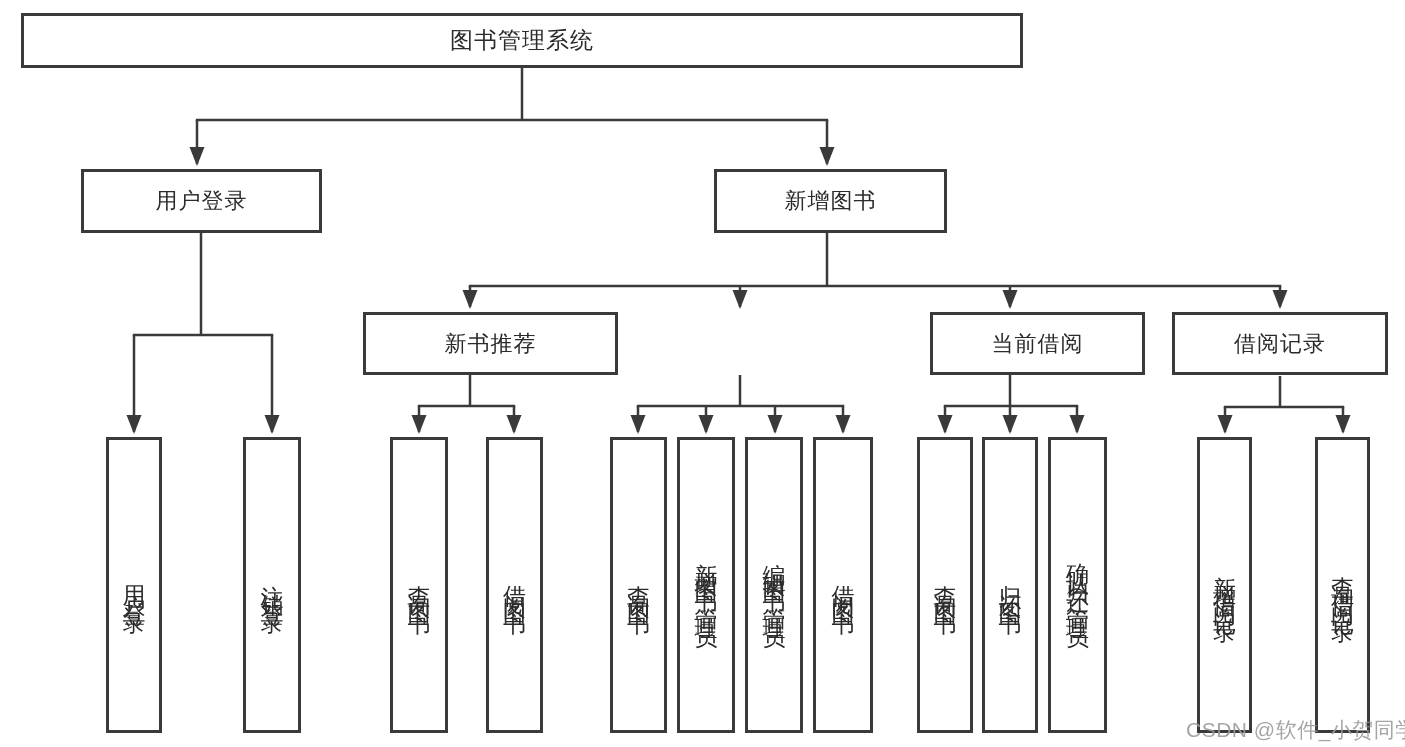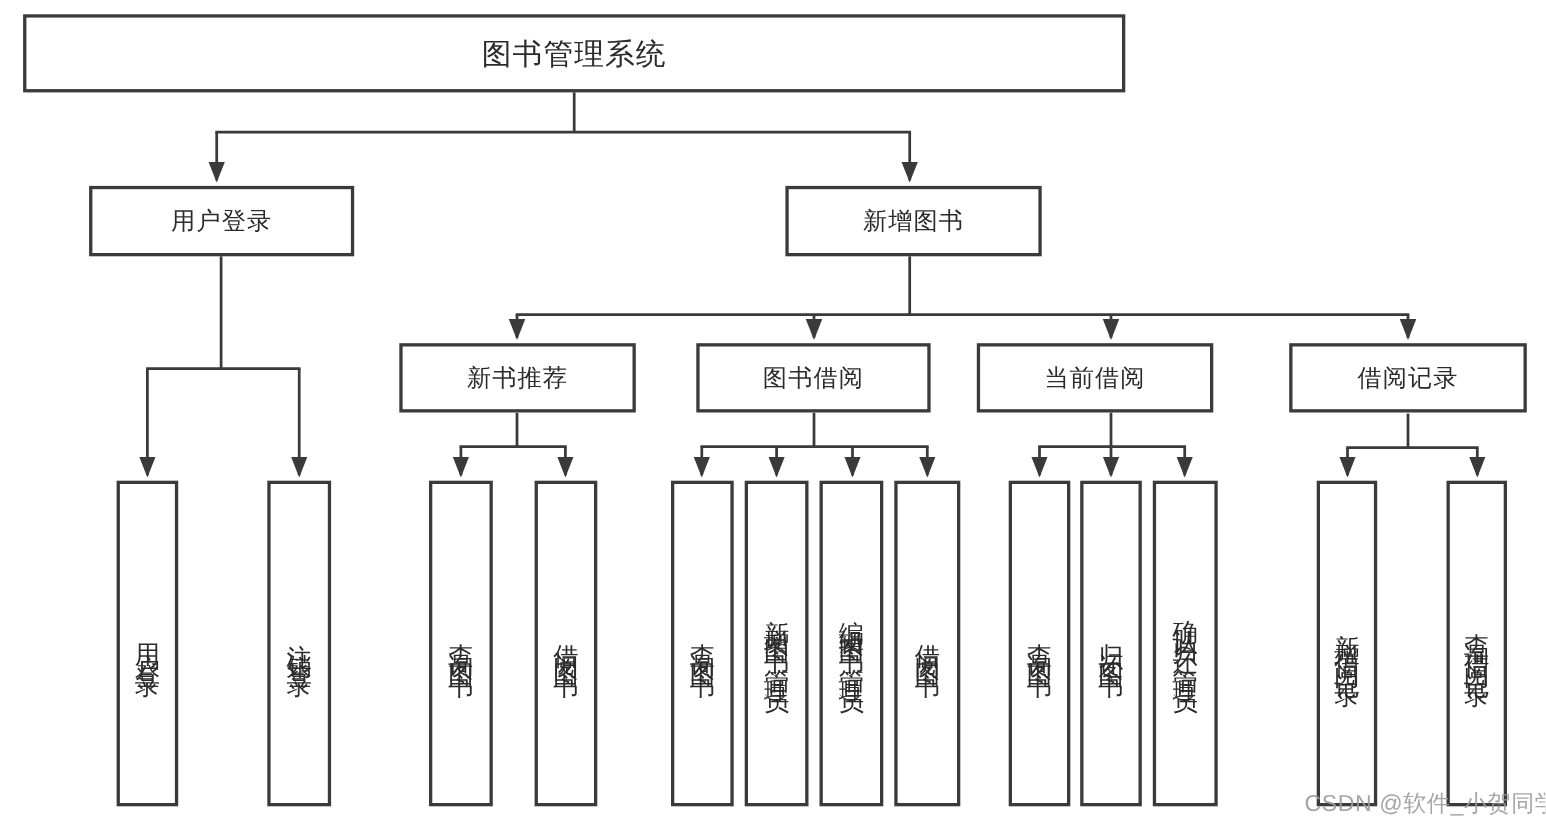--- a/index.html
+++ b/index.html
@@ -18,27 +18,27 @@
     background: #ffffff;
     border: 3px solid #3a3a3a;
     display: flex;
     align-items: center;
     justify-content: center;
     color: #2b2b2b;
     font-size: 22px;
     letter-spacing: 1px;
     white-space: nowrap;
   }
-  .node.root  { left: 21px;  top: 13px;  width: 1002px; height: 71px; font-size: 27px; }
+  .node.root  { left: 21px;  top: 13px;  width: 1002px; height: 55px; font-size: 23px; }
   .node.lvl2a { left: 81px;  top: 169px; width: 241px;  height: 64px; }
   .node.lvl2b { left: 714px; top: 169px; width: 233px;  height: 64px; }
   .node.lvl3  { top: 312px; height: 63px; }
-  .node.l3a { left: 363px;  width: 215px; }
+  .node.l3a { left: 363px;  width: 255px; }
   .node.l3b { left: 633px;  width: 213px; }
-  .node.l3c { left: 888px;  width: 215px; }
+  .node.l3c { left: 930px;  width: 215px; }
   .node.l3d { left: 1172px; width: 216px; }
   .node.leaf { top: 437px; height: 296px; }
   .node.leaf span {
     writing-mode: vertical-rl;
     text-orientation: mixed;
     font-size: 23px;
     letter-spacing: 9px;
     line-height: 1;
     color: #2b2b2b;
   }
@@ -121,21 +121,20 @@
       <line x1="1343" y1="407" x2="1343" y2="432" marker-end="url(#arrow)"></line>
     </g>
   </svg>
 
   <div class="node root">图书管理系统</div>
 
   <div class="node lvl2a">用户登录</div>
   <div class="node lvl2b">新增图书</div>
 
   <div class="node lvl3 l3a">新书推荐</div>
-  <div class="node lvl3 l3b">图书借阅</div>
   <div class="node lvl3 l3c">当前借阅</div>
   <div class="node lvl3 l3d">借阅记录</div>
 
   <div class="node leaf leaf1">
     <span>用户登录</span>
   </div>
   <div class="node leaf leaf2">
     <span>注销登录</span>
   </div>
   <div class="node leaf leaf3">

